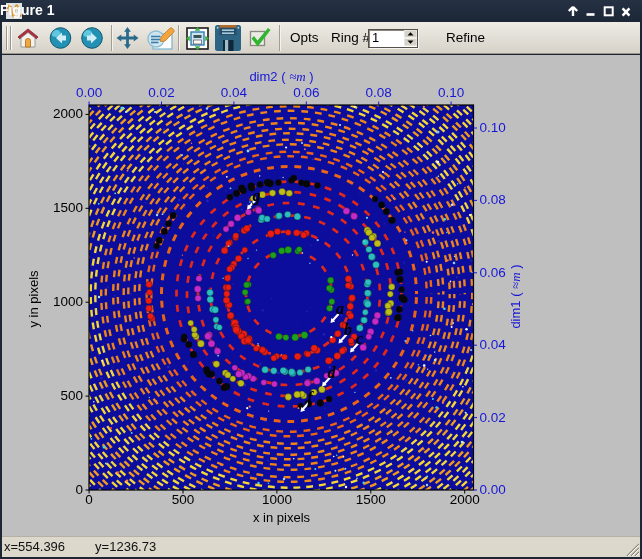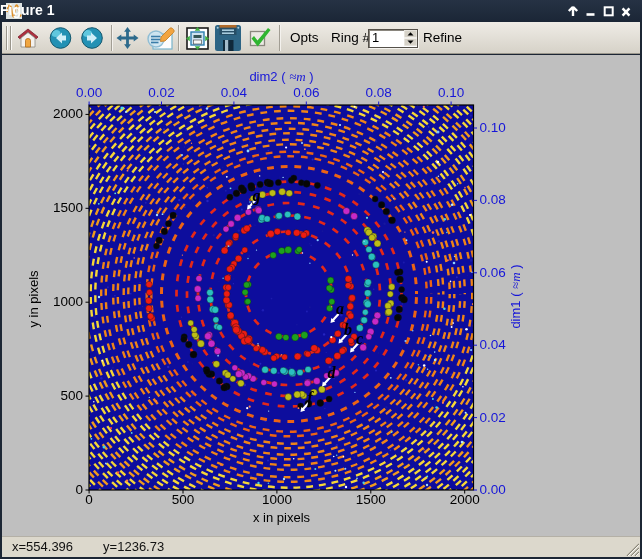--- a/index.html
+++ b/index.html
@@ -7,21 +7,21 @@
 #title { position:absolute; left:0; top:0; width:642px; height:22px;
   background:linear-gradient(#263244,#1b2636); }
 #ticon { position:absolute; left:6px; top:3px; width:16px; height:16px; }
 #ttext { position:absolute; left:0; top:0; width:584px; height:22px; text-align:left;
   line-height:21px; color:#fff; font-size:14px; font-weight:bold; }
 #toolbar { position:absolute; left:2px; top:22px; width:638px; height:32px;
   background:linear-gradient(#efece6,#d6d2c8); border-bottom:1px solid #9a968c; }
 #canvas { position:absolute; left:2px; top:55px; width:638px; height:480.5px; background:#bfbfbf; }
 #status { position:absolute; left:2px; top:535.5px; width:638px; height:21px;
   background:#dcd8cc; border-top:1px solid #b4b0a6; color:#111; font-size:13px;
-  line-height:20px; padding-left:10px; }
+  line-height:20px; padding-left:2px; }
 #status .grip { position:absolute; right:1px; bottom:1px; width:15px; height:15px; }
 .tlbtxt { position:absolute; top:0; height:48px; line-height:31px; font-size:13.5px; color:#000; }
 #spin { position:absolute; left:366px; top:7px; width:50px; height:19px; background:#fff;
   border:1.5px solid #55514a; box-shadow:inset 1px 1px 0 #8a867e, 1px 1px 0 #f6f4f0;
   font-size:13px; line-height:16px; padding-left:3px; color:#000; }
 #spinbtns { position:absolute; right:0px; top:0px; width:13px; height:16px; }
 .tk,.tb,.lb,.lbb { font-family:"Liberation Sans",sans-serif; }
 .tk { font-size:13.5px; fill:#000; }
 .tb { font-size:13.5px; fill:#1616d8; }
 .lb { font-size:13px; fill:#000; }
@@ -129,21 +129,21 @@
     <div class="tlbtxt" style="left:329px">Ring #</div>
     <div id="spin">1
       <svg id="spinbtns" width="13" height="16" viewBox="0 0 13 16">
         <rect x="0" y="0" width="13" height="16" fill="#d6d2c8"></rect>
         <rect x="0" y="0" width="13" height="7.6" fill="none" stroke="#f4f2ee" stroke-width="1"></rect>
         <rect x="0" y="8.4" width="13" height="7.6" fill="none" stroke="#f4f2ee" stroke-width="1"></rect>
         <path d="M6.5 2.2 L9.5 5.6 L3.5 5.6 Z" fill="#000"></path>
         <path d="M6.5 13.8 L9.5 10.4 L3.5 10.4 Z" fill="#000"></path>
       </svg>
     </div>
-    <div class="tlbtxt" style="left:421px">Refine</div>
+    <div class="tlbtxt" style="left:444px">Refine</div>
   </div>
   <div id="canvas">
     <svg width="638" height="480.5" viewBox="0 0 638 480.5">
       <rect x="87.0" y="50.0" width="384.5" height="385.0" fill="#0d0d9d" stroke="none"></rect>
       <clipPath id="pc">
           <rect x="87.0" y="50.0" width="384.5" height="385.0"></rect>
         </clipPath>
       <g clip-path="url(#pc)">
 <circle cx="211.5" cy="108.1" r="0.6" fill="#17179f"></circle>
 <circle cx="402.8" cy="86.2" r="0.6" fill="#1e1eb4"></circle>

